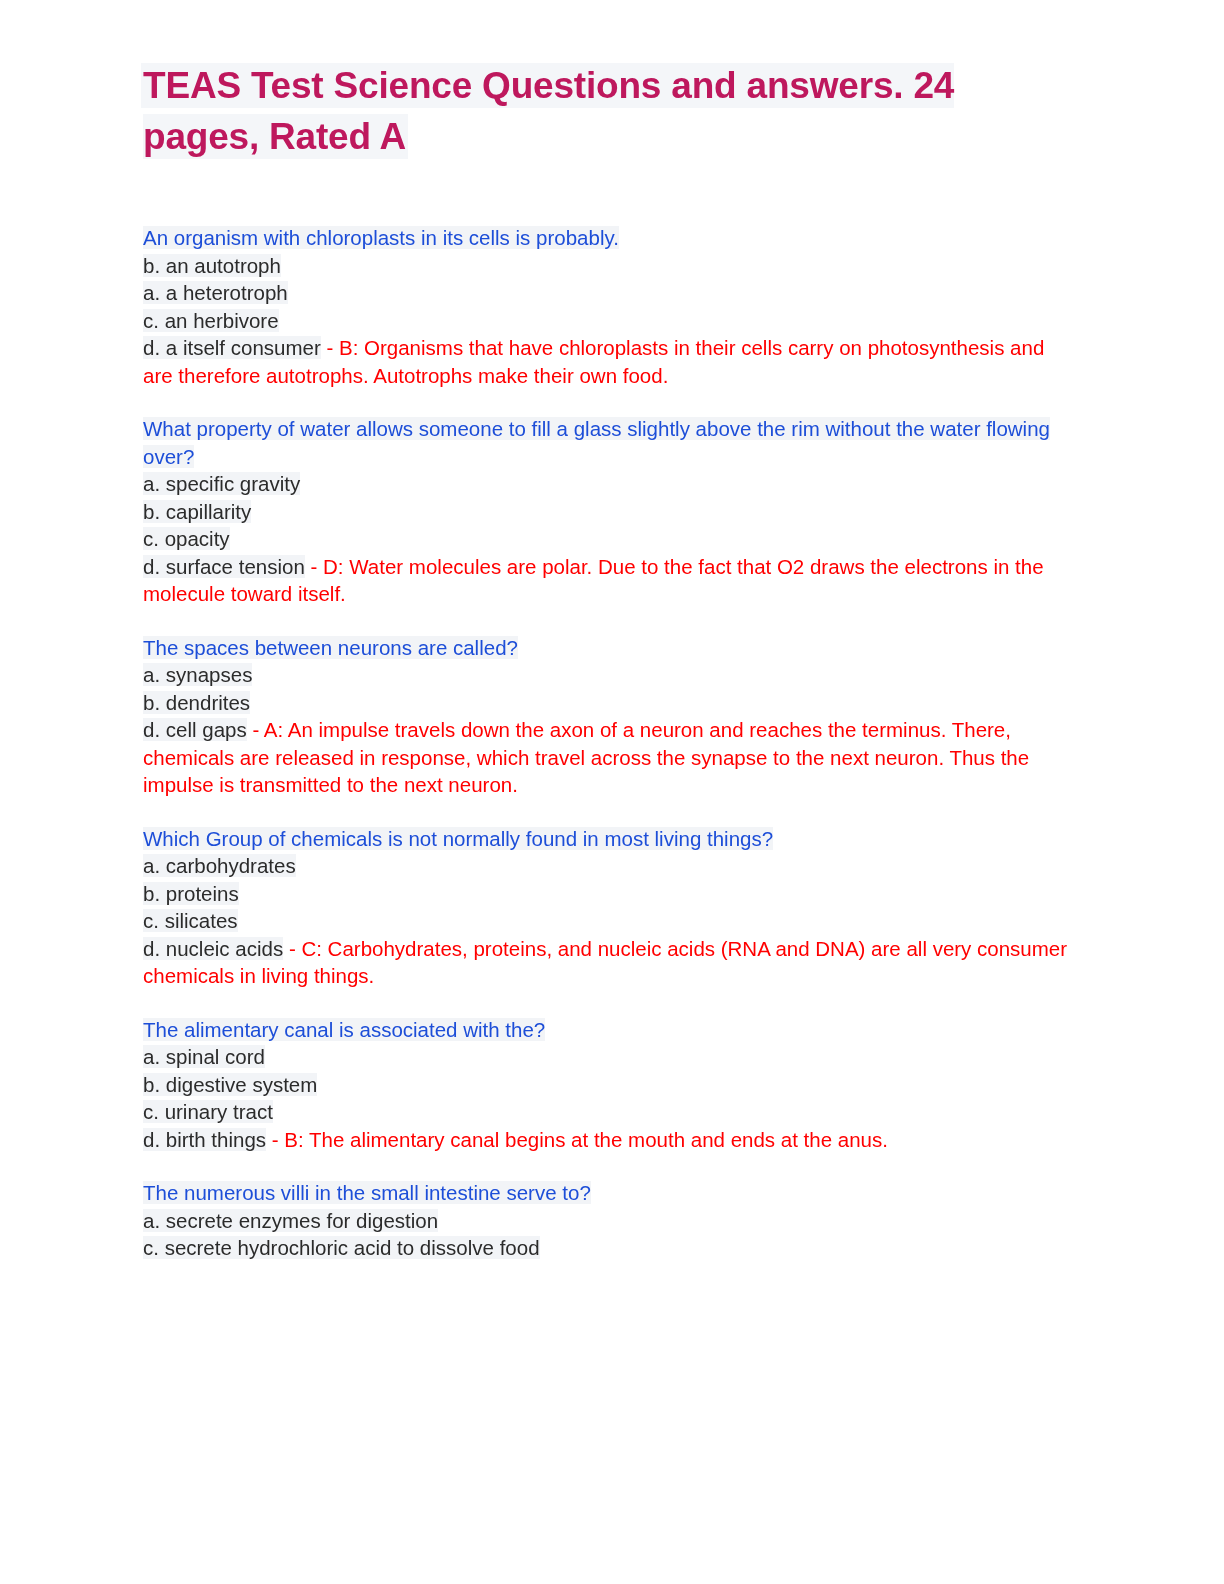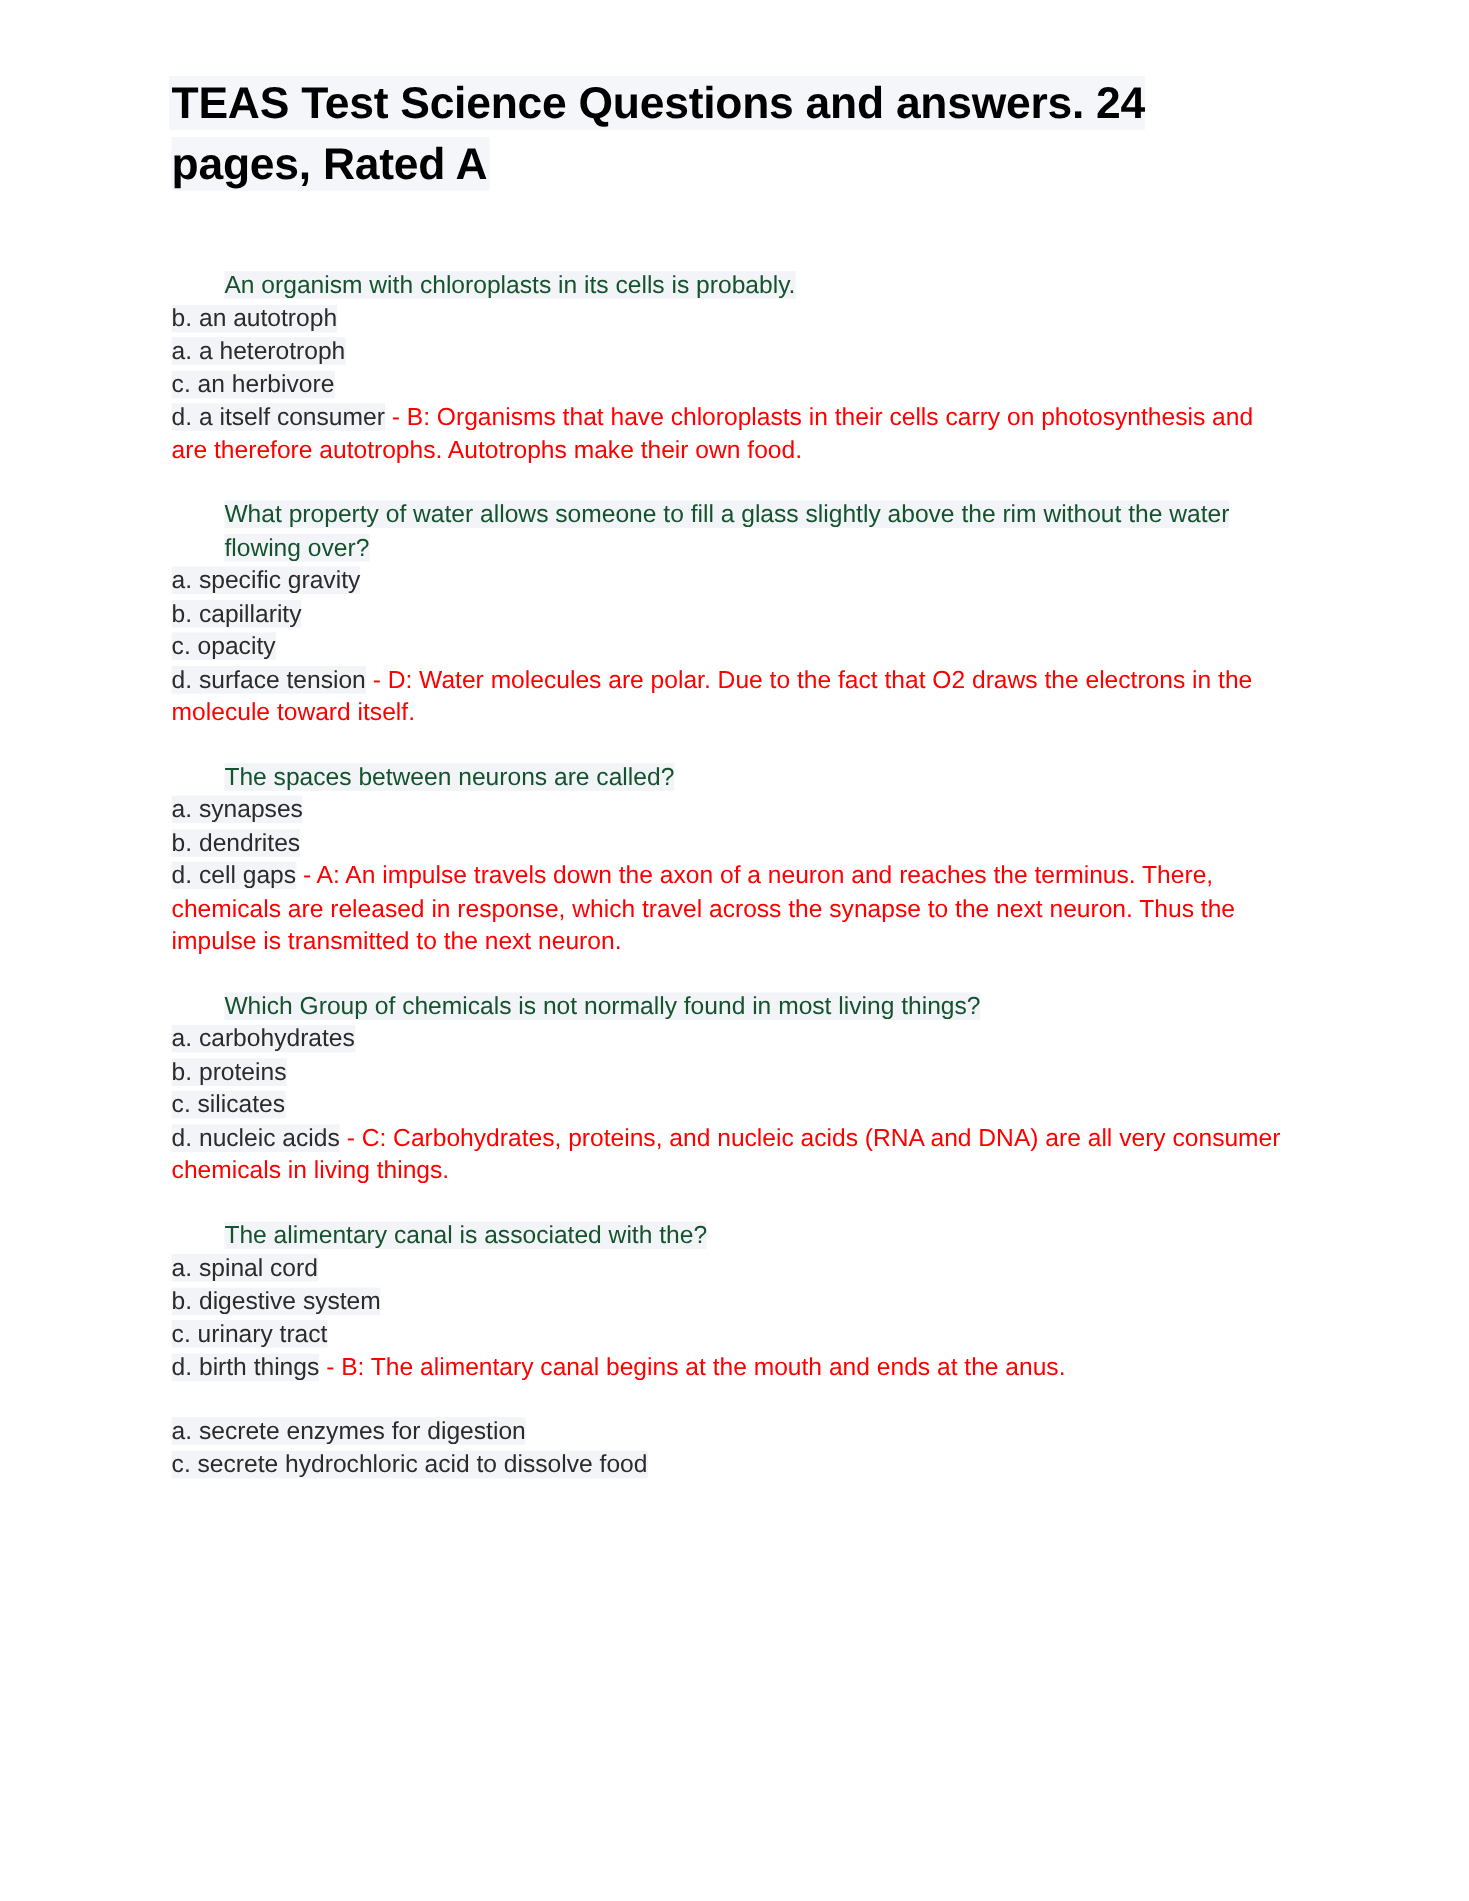--- a/index.html
+++ b/index.html
@@ -17,40 +17,39 @@
     position: relative;
     width: 1224px;
     height: 1584px;
     box-sizing: border-box;
     padding: 60px 140px 0 143px;
   }
   .doc-title {
     font-size: 37px;
     font-weight: bold;
     line-height: 1.38;
-    color: #000000;
+    color: #be185d;
     letter-spacing: -0.2px;
     margin: 0;
     display: inline;
     background: #f4f6f9;
     box-shadow: 0 0 0 2px #f4f6f9;
   }
   .title-wrap {
     max-width: 930px;
     margin-bottom: 62px;
   }
   .qa-block {
     margin-bottom: 26px;
     max-width: 925px;
   }
   .qline {
     font-size: 20.5px;
     line-height: 27.5px;
-    color: #14532d;
-    margin-left: 44px;
+    color: #1d4ed8;
   }
   .qtext {
     background: #f2f4f7;
   }
   .opt {
     font-size: 20.5px;
     line-height: 27.5px;
     color: #2b2b2b;
   }
   .opt span.hl {
@@ -105,17 +104,18 @@
 
   <div class="qa-block">
     <div class="qline"><span class="qtext">The alimentary canal is associated with the?</span></div>
     <div class="opt"><span class="hl">a. spinal cord</span></div>
     <div class="opt"><span class="hl">b. digestive system</span></div>
     <div class="opt"><span class="hl">c. urinary tract</span></div>
     <div class="opt"><span class="hl lastline">d. birth things</span> <span class="ans">- B: The alimentary canal begins at the mouth and ends at the anus.</span></div>
   </div>
 
   <div class="qa-block">
+    <div class="qline"><span class="qtext">The numerous villi in the small intestine serve to?</span></div>
     <div class="opt"><span class="hl">a. secrete enzymes for digestion</span></div>
     <div class="opt"><span class="hl">c. secrete hydrochloric acid to dissolve food</span></div>
   </div>
 
 </div>
 
 </body></html>

